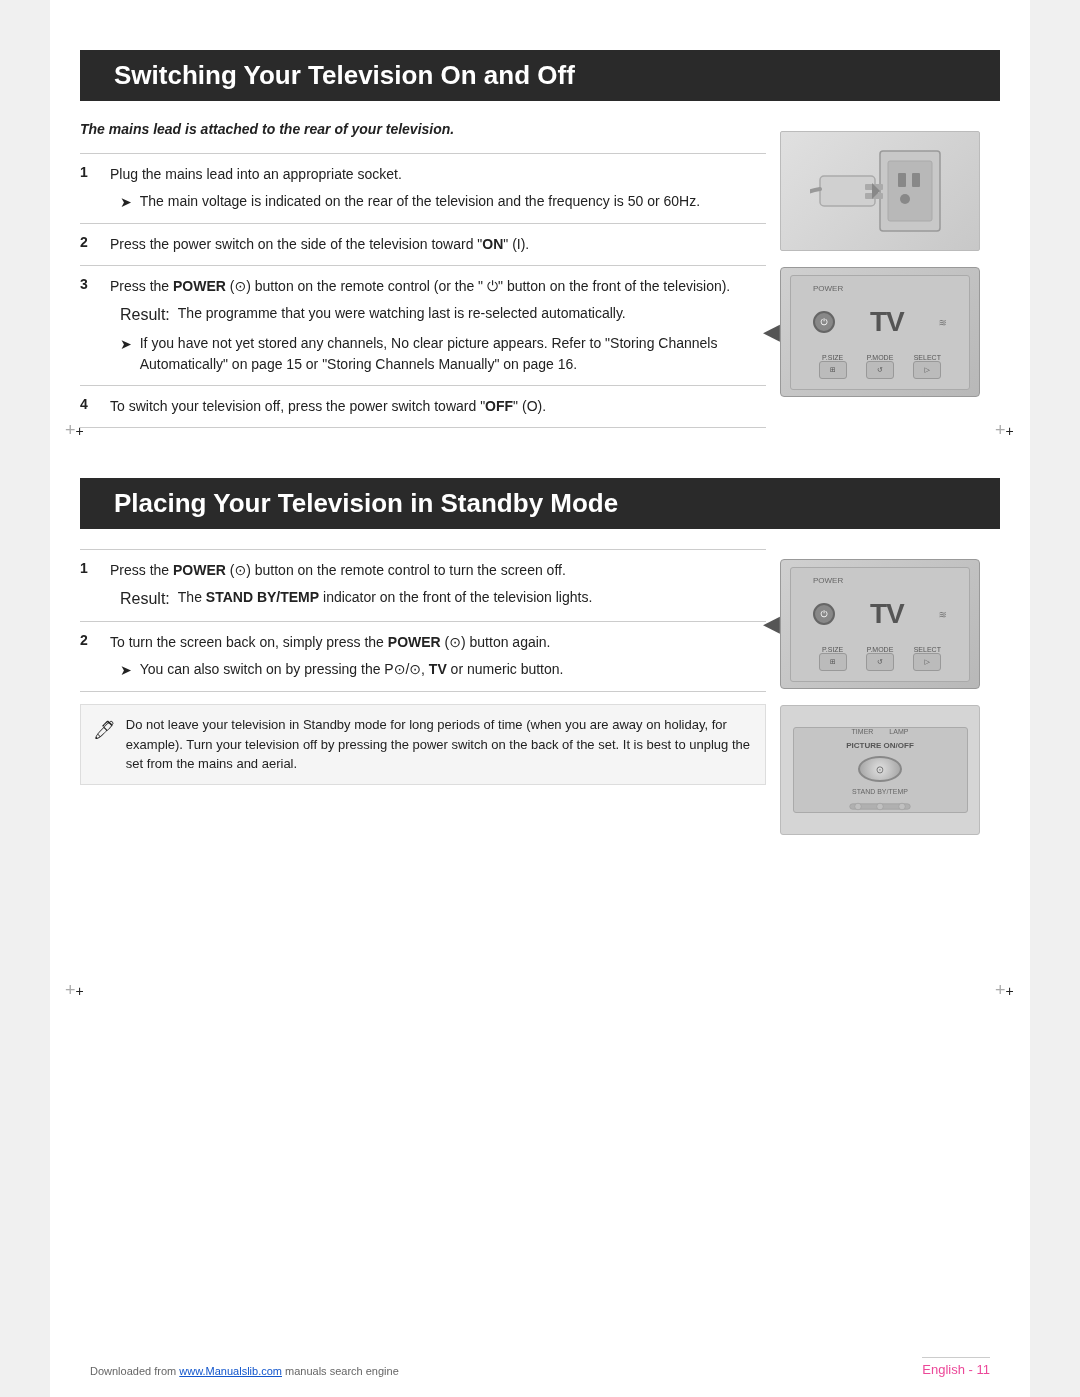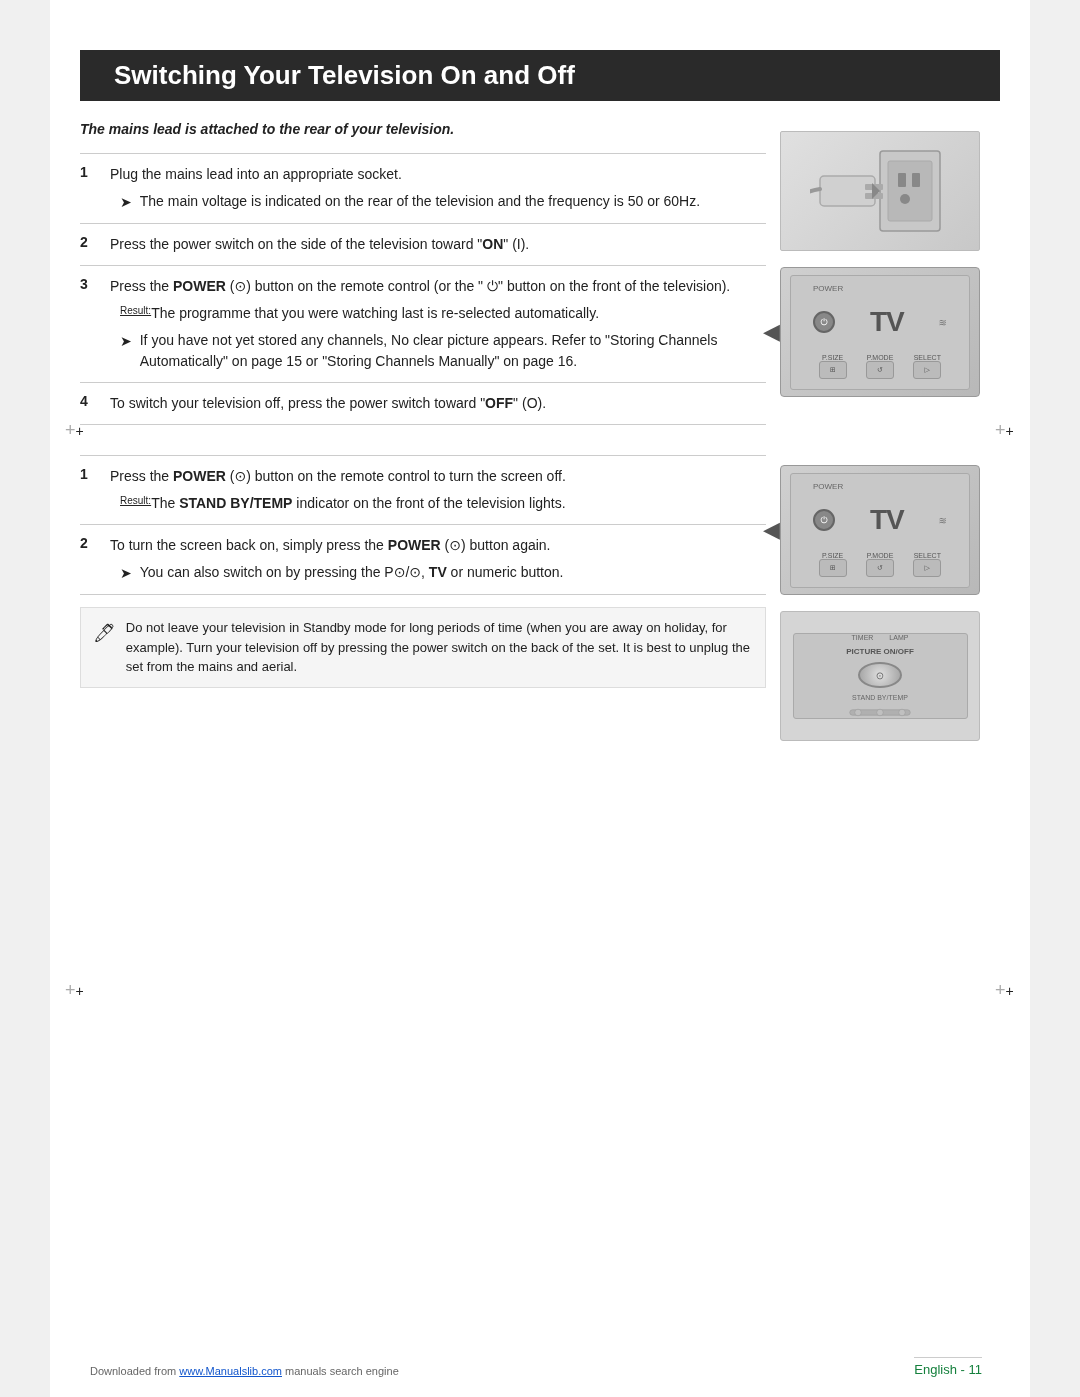--- a/index.html
+++ b/index.html
@@ -91,23 +91,23 @@
       margin-top: 1px;
       color: #222;
     }
     .result-line {
       display: flex;
       align-items: flex-start;
       margin-top: 6px;
       margin-left: 10px;
     }
     .result-label {
-      text-decoration: underline;
+      margin-right: 8px;
       white-space: nowrap;
-      font-size: 10px;
+      font-size: 16px;
     }
     
     .tv-panel {
       width: 200px;
       height: 130px;
       background: linear-gradient(135deg, #d0d0d0 0%, #b8b8b8 100%);
       border: 1px solid #999;
       border-radius: 4px;
       display: flex;
       flex-direction: column;
@@ -251,23 +251,23 @@
       margin-top: 2px;
     }
     
     .section-separator {
       height: 30px;
     }
     
     .footer {
       position: absolute;
       bottom: 20px;
-      right: 48px;
+      right: 40px;
       font-size: 13px;
-      color: #15803d;
+      color: #ec4899;
       border-top: 1px solid #ccc;
       padding-top: 4px;
     }
     .footer-download {
       position: absolute;
       bottom: 20px;
       left: 40px;
       font-size: 11px;
       color: #666;
     }
@@ -406,20 +406,21 @@
           </div>
         </div>
 
         <div style="position:absolute; left:-18px; top:50%; transform:translateY(-50%); font-size:22px; color:#555;">◀</div>
       </div>
     </div>
   </div>
 
   <div class="section-separator"></div>
 
+  <div class="section-title">Placing Your Television in Standby Mode</div>
 
   <div class="section-body">
     <div class="left-content">
 
       <table class="steps-table">
         <tbody>
 
           <tr>
             <td class="step-num">1</td>
             <td class="step-content">

